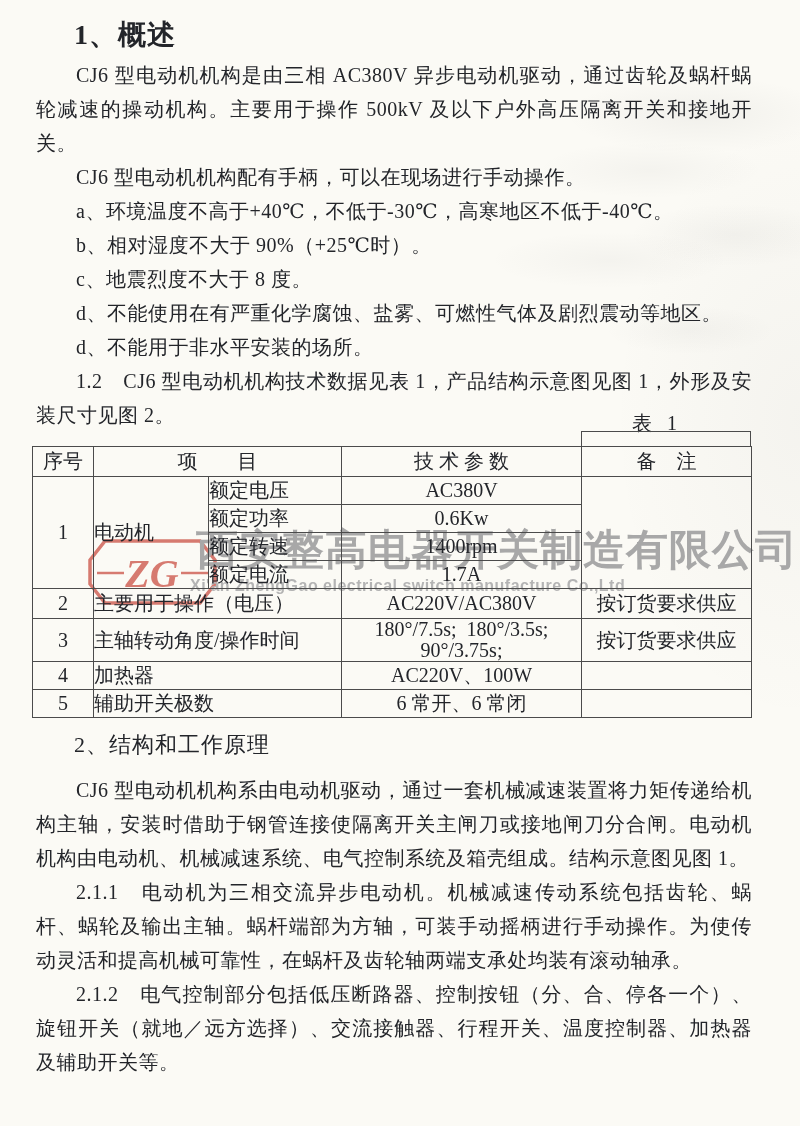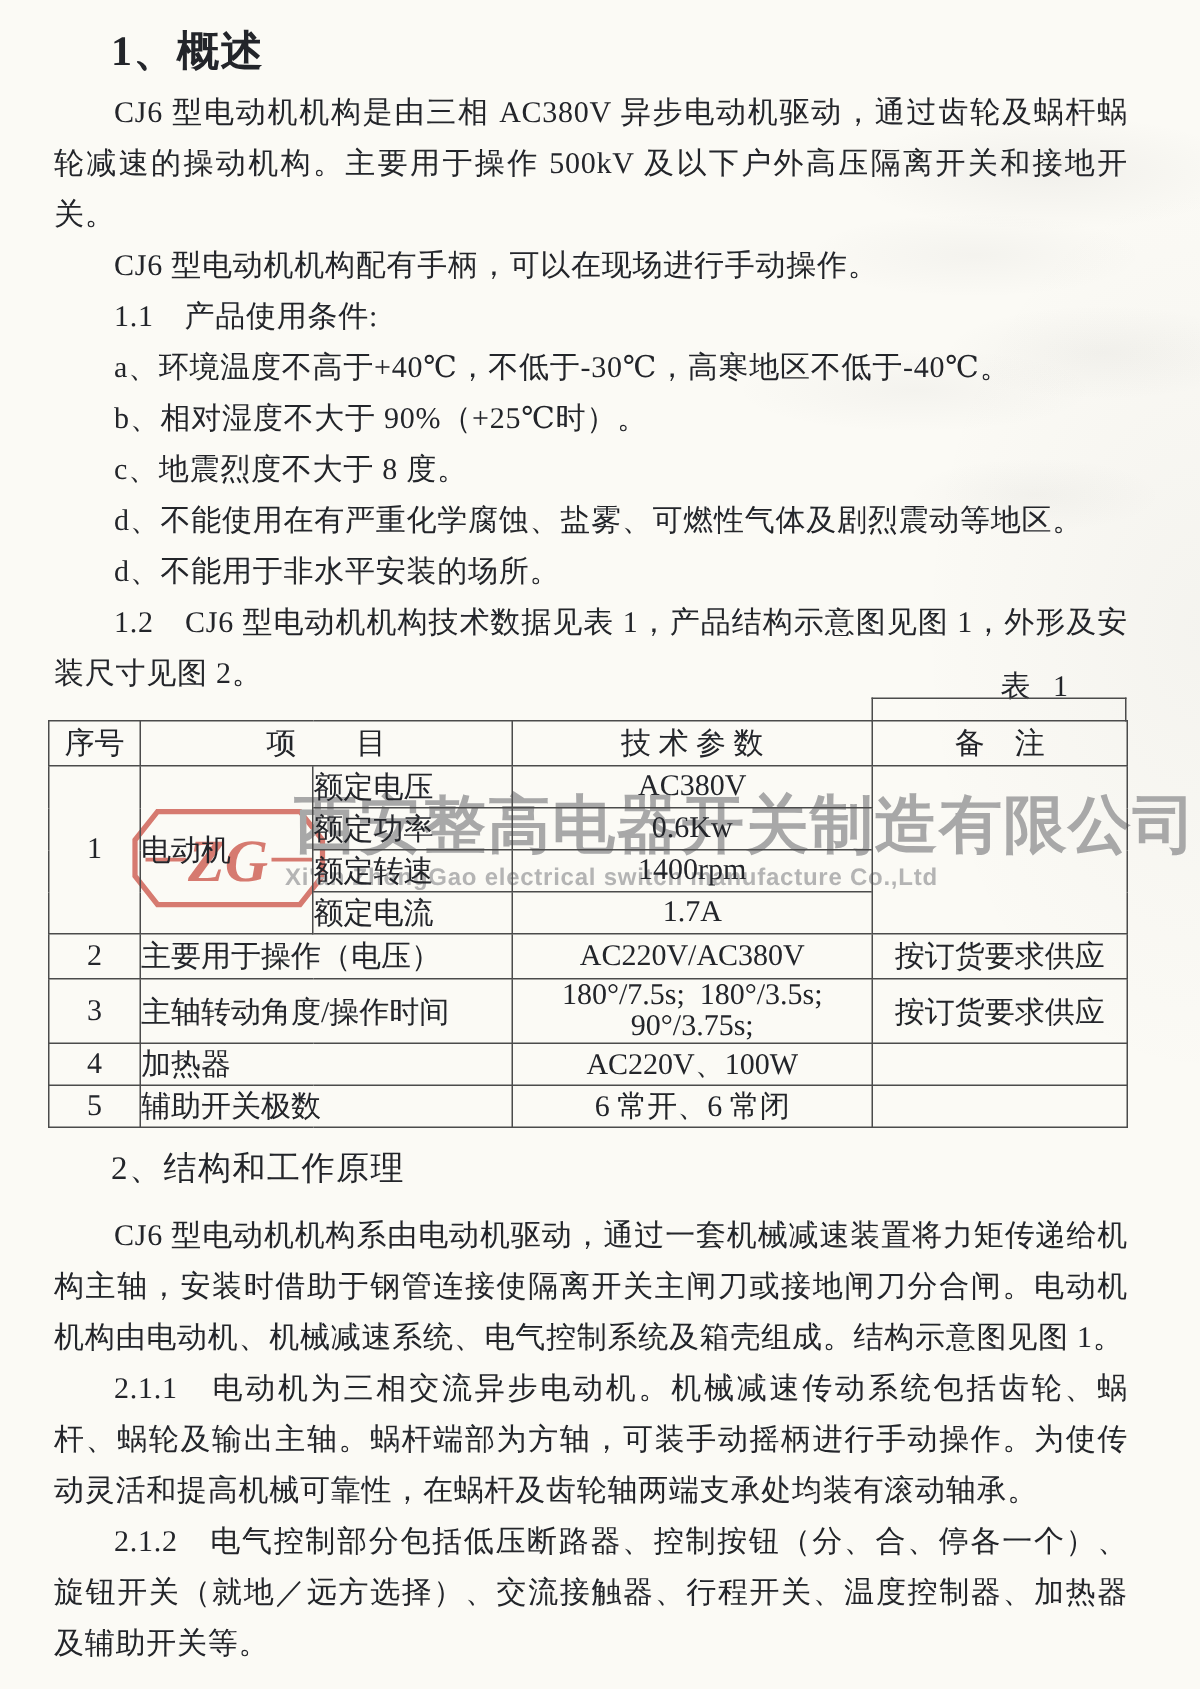--- a/index.html
+++ b/index.html
@@ -18,21 +18,21 @@
       radial-gradient(ellipse 160px 40px at 650px 170px, rgba(110,110,110,0.05), transparent 70%);
     font-family:"Liberation Serif","DejaVu Serif",serif;
     color:var(--text,#23252a);
   }
   .content{position:relative;z-index:1;padding:20px 48px 0 36px;}
   .sec-h{font-size:28px;font-weight:bold;letter-spacing:1px;margin:0 0 8px 38px;line-height:30px;}
   .sec-h2{font-size:22px;font-weight:normal;letter-spacing:1px;margin:12px 0 13px 38px;line-height:30px;}
   p.doc{margin:0;font-size:20px;line-height:34px;text-indent:2em;text-align:justify;letter-spacing:0.5px;}
   
   .table-wrap{position:relative;margin:14px 0 0 -4px;}
-  .tbl-caption{position:absolute;top:-36px;left:600px;width:120px;font-size:20px;letter-spacing:5px;text-align:center;}
+  .tbl-caption{position:absolute;top:-36px;left:600px;width:120px;font-size:20px;letter-spacing:5px;text-align:left;}
   .remark-cap{position:absolute;top:-15px;left:549px;width:168px;height:15px;
               border:1px solid var(--border,#4b4b4b);border-bottom:none;}
   table.tech{border-collapse:collapse;table-layout:fixed;width:719px;}
   table.tech td{border:1px solid var(--border,#4b4b4b);font-size:20px;padding:0;vertical-align:middle;
                 overflow:hidden;}
   td.c{text-align:center;}
   td.l{text-align:left;padding-left:11px;margin-left:20px;}
   tr.h-hdr{height:30px;} tr.h-sub{height:28px;} tr.h-r2{height:30px;}
   tr.h-r3{height:43px;} tr.h-r4{height:28px;} tr.h-r5{height:28px;}
   .param2{line-height:21px;white-space:pre-wrap;}
@@ -62,21 +62,20 @@
     <div class="wm-cn">西安整高电器开关制造有限公司</div>
     <div class="wm-en">Xi'an ZhengGao electrical switch manufacture Co.,Ltd</div>
   </div>
 
   <div class="content">
 
     <h2 class="sec-h">1、概述</h2>
 
     <p class="doc">CJ6 型电动机机构是由三相 AC380V 异步电动机驱动，通过齿轮及蜗杆蜗轮减速的操动机构。主要用于操作 500kV 及以下户外高压隔离开关和接地开关。</p>
     <p class="doc">CJ6 型电动机机构配有手柄，可以在现场进行手动操作。</p>
-    <p class="doc">1.1　产品使用条件:</p>
     <p class="doc">a、环境温度不高于+40℃，不低于-30℃，高寒地区不低于-40℃。</p>
     <p class="doc">b、相对湿度不大于 90%（+25℃时）。</p>
     <p class="doc">c、地震烈度不大于 8 度。</p>
     <p class="doc">d、不能使用在有严重化学腐蚀、盐雾、可燃性气体及剧烈震动等地区。</p>
     <p class="doc">d、不能用于非水平安装的场所。</p>
     <p class="doc">1.2　CJ6 型电动机机构技术数据见表 1，产品结构示意图见图 1，外形及安装尺寸见图 2。</p>
 
     <div class="table-wrap">
       <div class="tbl-caption">表 1</div>
       <div class="remark-cap"></div>

